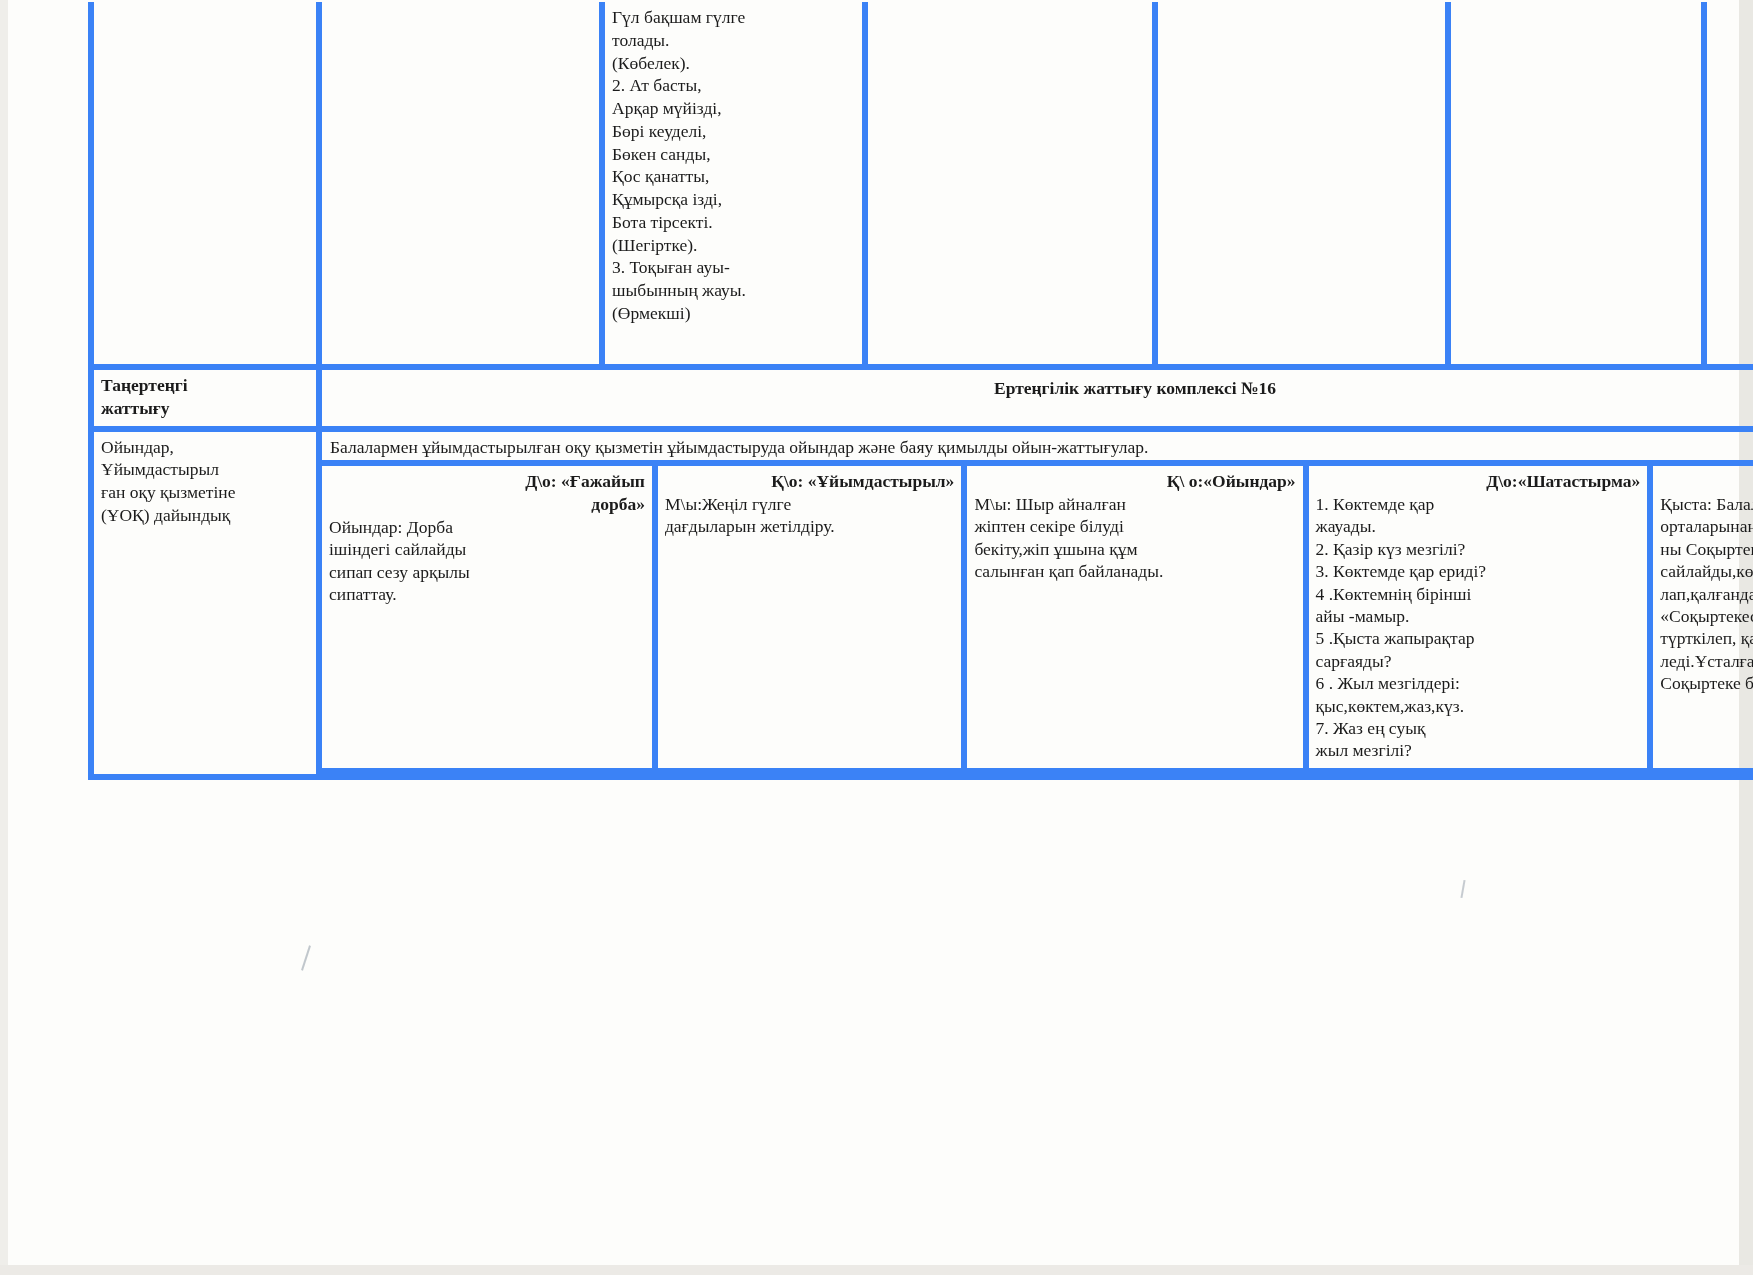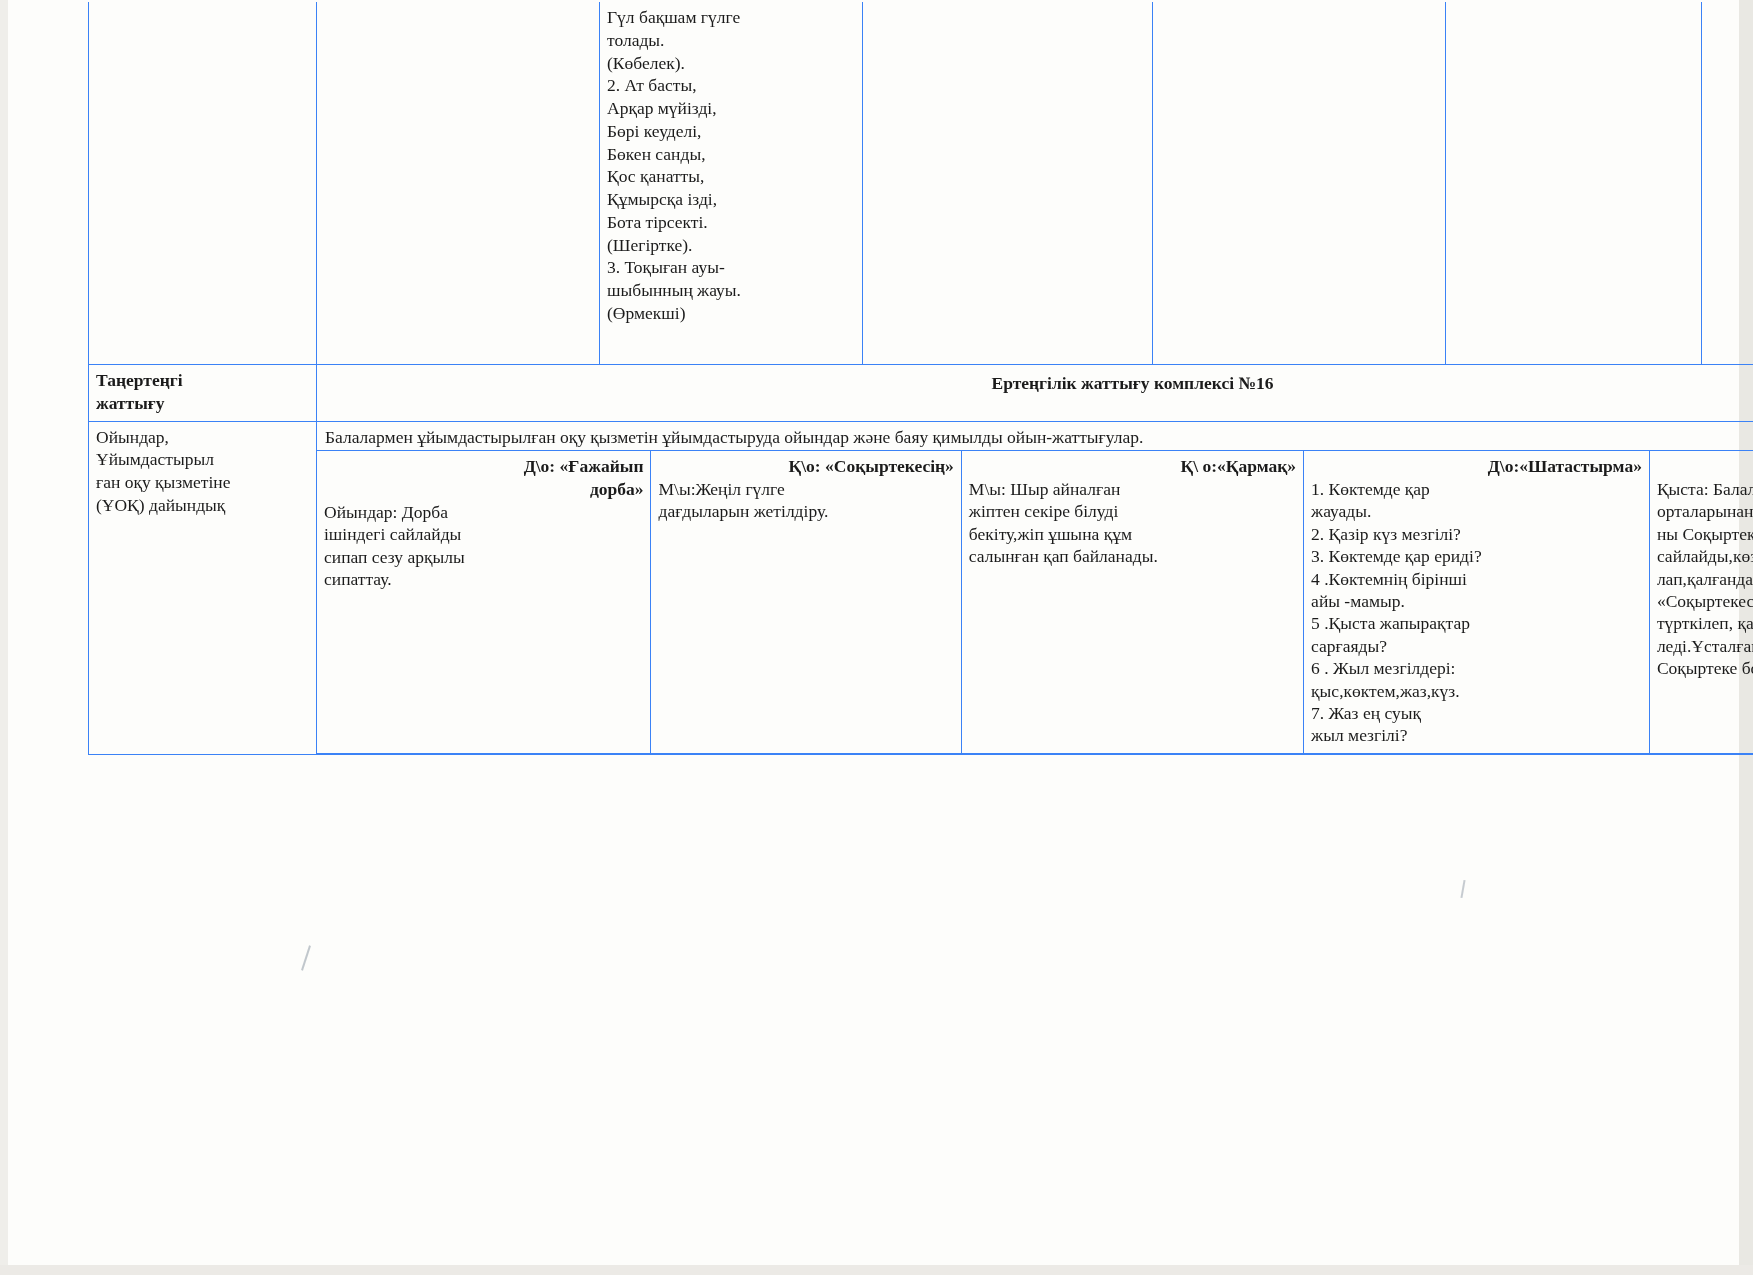--- a/index.html
+++ b/index.html
@@ -44,21 +44,21 @@
 
   table.doc-table {
     position: absolute;
     left: 88px;
     top: 2px;
     width: 1560px;
     border-collapse: collapse;
     table-layout: fixed;
   }
   table.doc-table td {
-    border: 1px solid #3b82f6;
+    border: 6px solid #3b82f6;
     vertical-align: top;
     padding: 4px 7px 6px 7px;
     font-size: 17.5px;
     line-height: 1.30;
   }
   .col-a { width: 228px; }
   .col-b { width: 283px; }
   .col-c { width: 263px; }
   .col-d { width: 290px; }
   .col-e { width: 293px; }
@@ -189,26 +189,26 @@
                 <tr>
             <td>
               <div class="cell-head cell-txt">Д\о: «Ғажайып
 дорба»</div>
               <div class="tight"><span class="b">Ойындар:</span><span class="cell-txt"> Дорба
 ішіндегі сайлайды
 сипап сезу арқылы
 сипаттау.</span></div>
             </td>
             <td>
-              <div class="cell-head cell-txt">Қ\о: «Соқыртекесің»</div>
+              <div class="cell-head cell-txt">Қ\о: «Ұйымдастырыл»</div>
               <div class="tight"><span class="b">М\ы:</span><span class="cell-txt">Жеңіл гүлге
 дағдыларын жетілдіру.</span></div>
             </td>
             <td>
-              <div class="cell-head cell-txt">Қ\ о:«Қармақ»</div>
+              <div class="cell-head cell-txt">Қ\ о:«Ойындар»</div>
               <div class="tight"><span class="b">М\ы:</span><span class="cell-txt"> Шыр айналған
 жіптен секіре білуді
 бекіту,жіп ұшына құм
 салынған қап байланады.</span></div>
             </td>
             <td>
               <div class="cell-head cell-txt">Д\о:«Шатастырма»</div>
               <div class="tight cell-txt">1. Көктемде  қар
 жауады.
 2. Қазір  күз  мезгілі?

